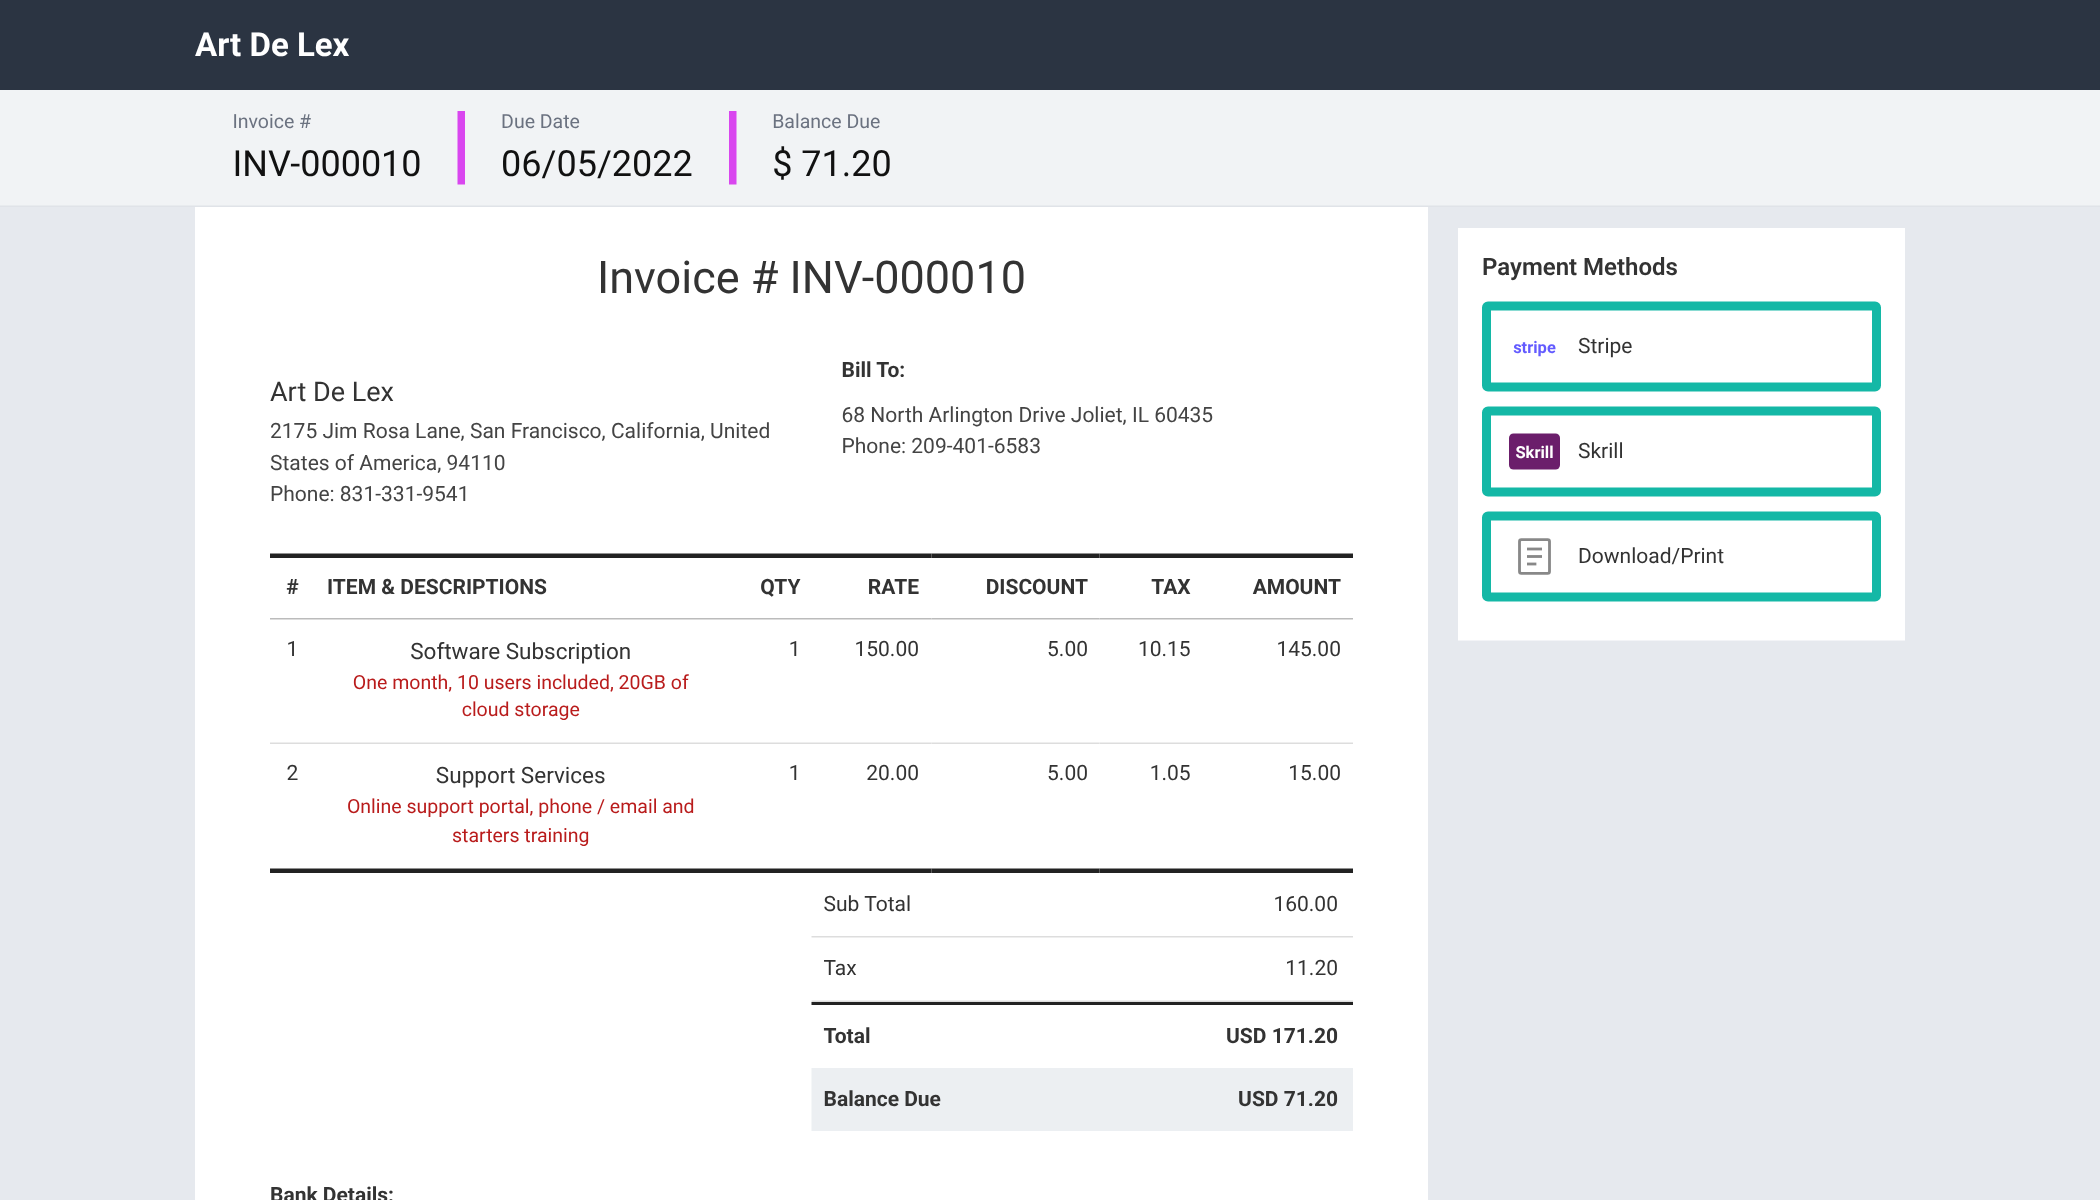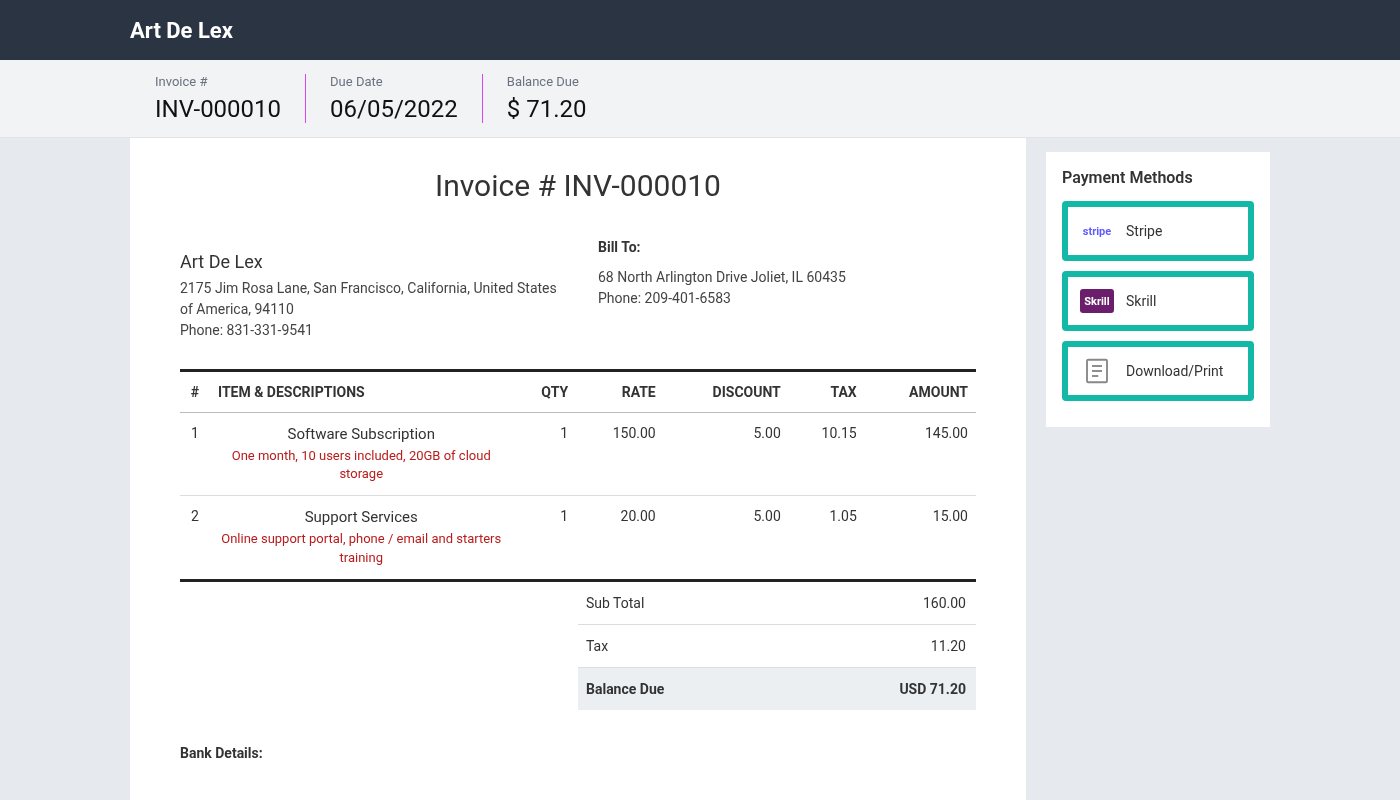--- a/index.html
+++ b/index.html
@@ -22,21 +22,21 @@
     font-weight: 700;
   }
   .metabar {
     background: #f1f3f5;
     border-bottom: 1px solid #e0e3e8;
     padding: 14px 40px 14px 155px;
     display: flex;
   }
   .metacell {
     padding: 0 24px;
-    border-right: 1px solid #d946ef;
+    border-right: 5px solid #d946ef;
   }
   .metacell:first-child { padding-left: 0; }
   .metacell:last-child { border-right: none; }
   .metacell .label {
     color: #6b7280;
     font-size: 13px;
     margin-bottom: 6px;
   }
   .metacell .value {
     color: #111;
@@ -116,21 +116,21 @@
     background: #eceff2;
     font-weight: 700;
     border-bottom: none;
   }
   .bank {
     margin-top: 32px;
     line-height: 1.6;
   }
   .bank-title { font-weight: 700; }
   .sidebar {
-    width: 224px;
+    width: 298px;
     background: #fff;
     padding: 16px;
     margin-top: 14px;
   }
   .sidebar h3 {
     font-size: 16px;
     font-weight: 600;
     margin-bottom: 14px;
   }
   .pmethod {
@@ -239,20 +239,24 @@
 
     <div class="totals">
       <div class="totals-row">
         <span>Sub Total</span>
         <span>160.00</span>
       </div>
       <div class="totals-row">
         <span>Tax</span>
         <span>11.20</span>
       </div>
+      <div class="totals-row strong">
+        <span>Total</span>
+        <span>USD 171.20</span>
+      </div>
       <div class="totals-row shaded">
         <span>Balance Due</span>
         <span>USD 71.20</span>
       </div>
     </div>
 
     <div class="bank">
       <div class="bank-title">Bank Details:</div>
 
     </div>

